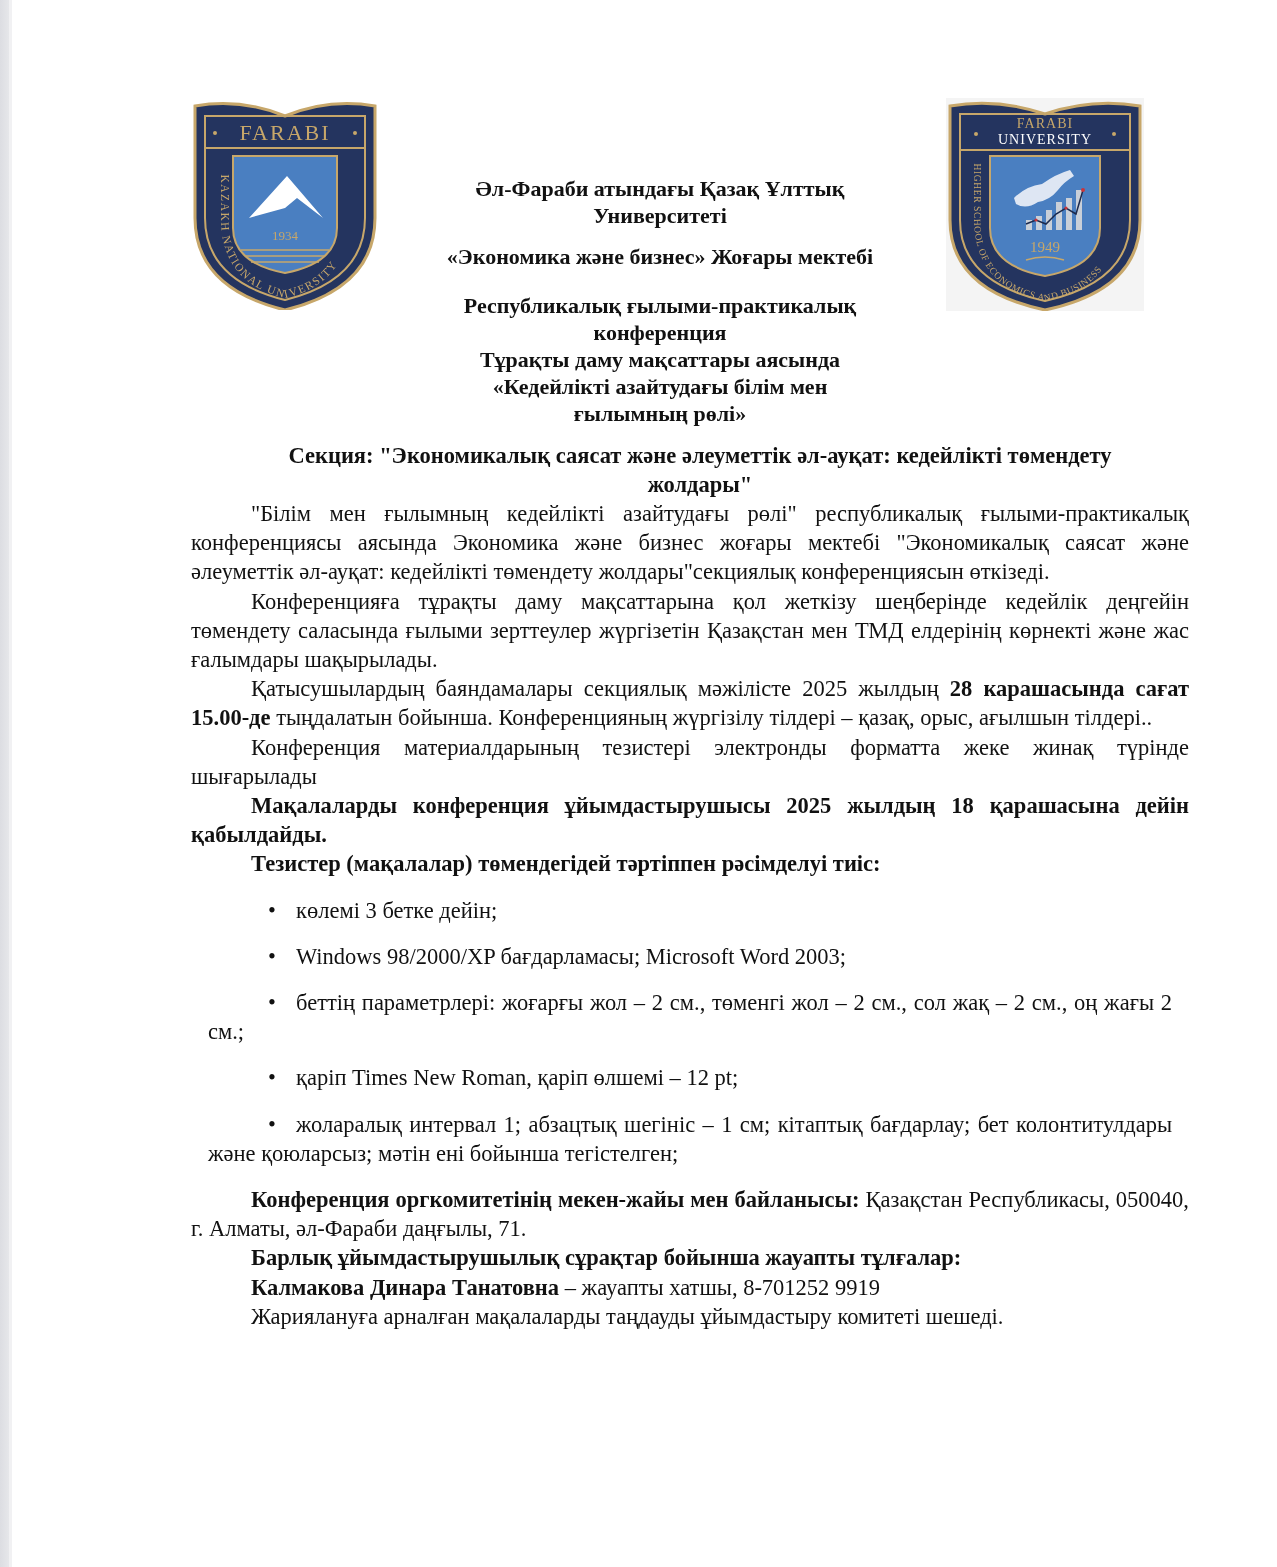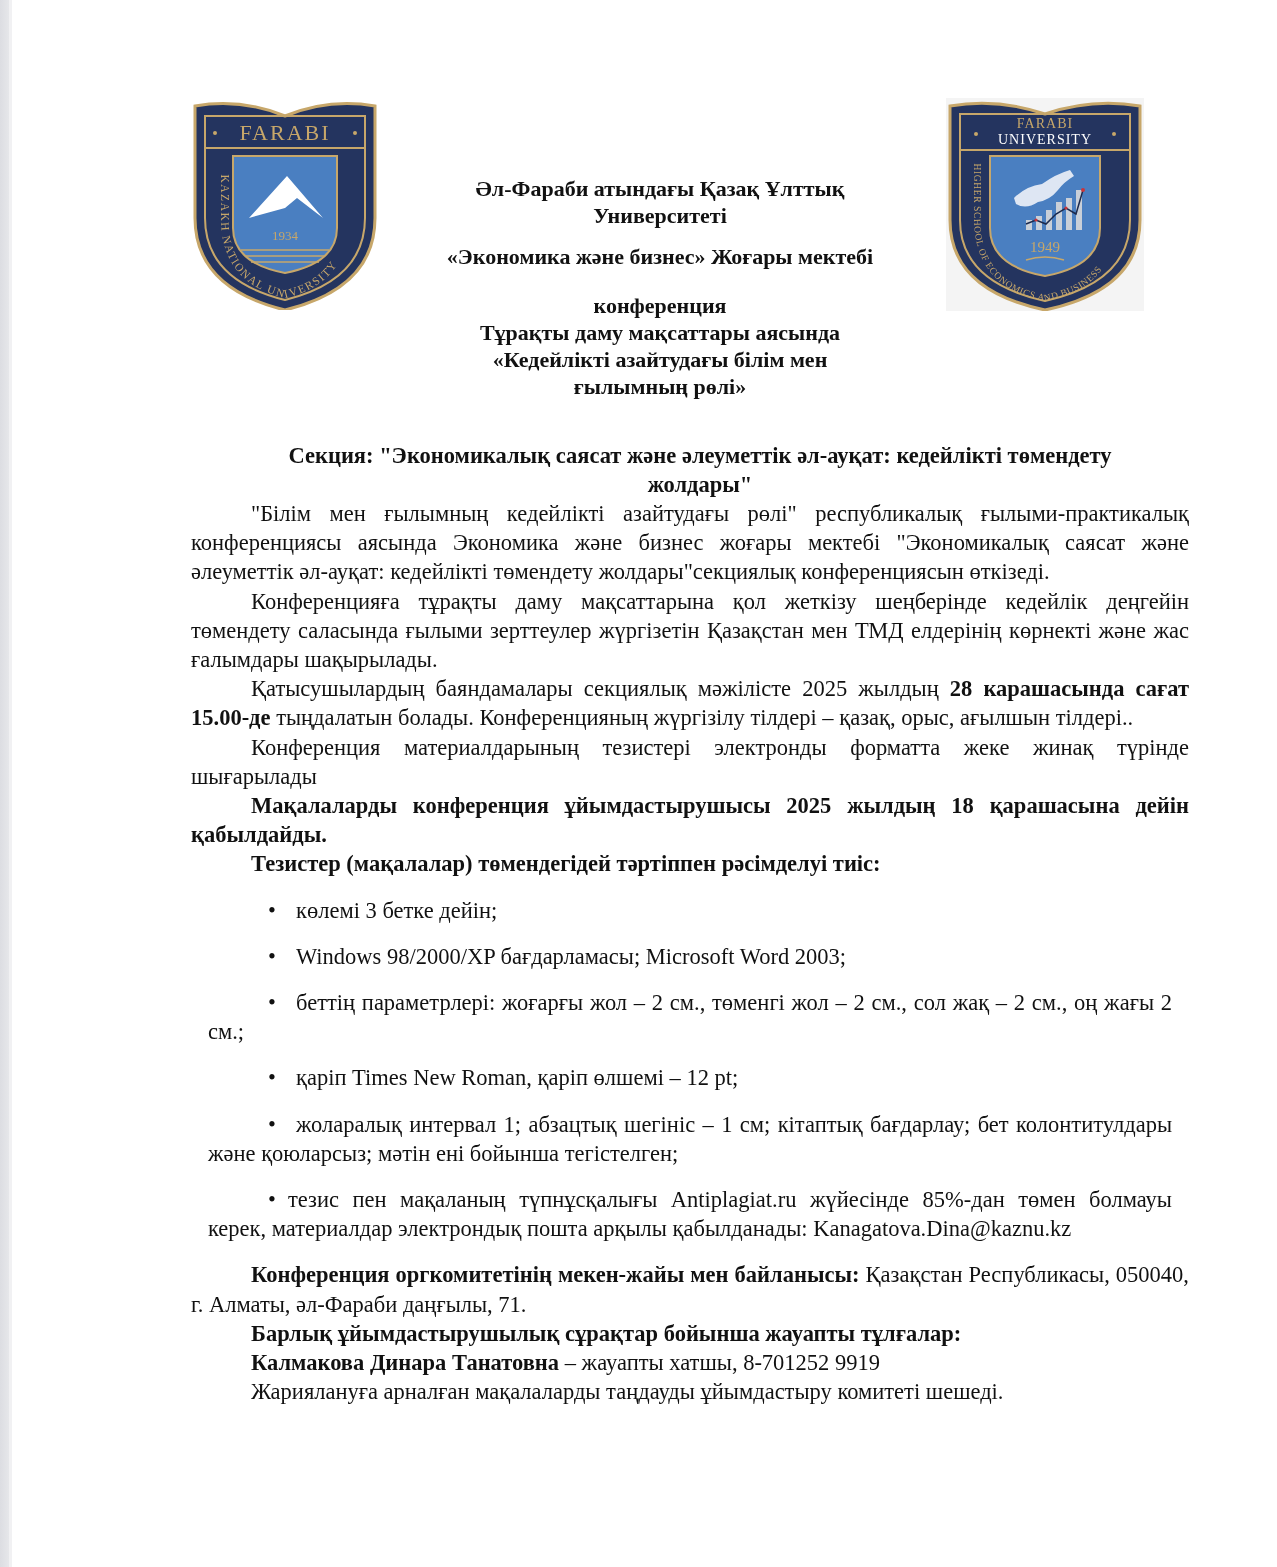--- a/index.html
+++ b/index.html
@@ -104,43 +104,43 @@
     </text>
   </svg>
 </div>
 
 <div class="header-block">
   <div>Әл-Фараби атындағы Қазақ Ұлттық</div>
   <div>Университеті</div>
   <div class="gap"></div>
   <div>«Экономика және бизнес» Жоғары мектебі</div>
   <div class="gap2"></div>
+  <div>Республикалық ғылыми-практикалық</div>
   <div>конференция</div>
   <div>Тұрақты даму мақсаттары  аясында</div>
   <div>«Кедейлікті азайтудағы білім мен</div>
   <div>ғылымның рөлі»</div>
 </div>
 
 <div class="body-text">
   <div class="section-title">
     <div>Секция: "Экономикалық саясат және әлеуметтік әл-ауқат: кедейлікті төмендету</div>
     <div>жолдары"</div>
   </div>
 
   <p>"Білім мен ғылымның кедейлікті азайтудағы рөлі" республикалық ғылыми-практикалық конференциясы аясында Экономика және бизнес жоғары мектебі "Экономикалық саясат және әлеуметтік әл-ауқат: кедейлікті төмендету жолдары"секциялық конференциясын өткізеді.</p>
   <p>Конференцияға тұрақты даму мақсаттарына қол жеткізу шеңберінде кедейлік деңгейін төмендету саласында ғылыми зерттеулер жүргізетін Қазақстан мен ТМД елдерінің көрнекті және жас ғалымдары шақырылады.</p>
-  <p><span>Қатысушылардың баяндамалары секциялық мәжілісте 2025 жылдың </span><span class="bold">28 карашасында сағат 15.00-де</span><span> тыңдалатын болады.  Конференцияның жүргізілу тілдері – қазақ, орыс, ағылшын тілдері..</span></p>
+  <p><span>Қатысушылардың баяндамалары секциялық мәжілісте 2025 жылдың </span><span class="bold">28 карашасында сағат 15.00-де</span><span> тыңдалатын бойынша.  Конференцияның жүргізілу тілдері – қазақ, орыс, ағылшын тілдері..</span></p>
   <p>Конференция материалдарының тезистері электронды форматта жеке жинақ түрінде шығарылады</p>
   <p class="bold">Мақалаларды конференция ұйымдастырушысы 2025 жылдың 18 қарашасына дейін қабылдайды.</p>
   <p class="bold">Тезистер (мақалалар) төмендегідей тәртіппен рәсімделуі тиіс:</p>
 
   <div class="bullet"><span class="dot">•</span><span>көлемі 3 бетке дейін;</span></div>
   <div class="bullet"><span class="dot">•</span><span>Windows 98/2000/XP бағдарламасы; Microsoft Word 2003;</span></div>
   <div class="bullet"><span class="dot">•</span><span>беттің параметрлері: жоғарғы жол – 2 см., төменгі жол – 2 см., сол жақ – 2 см., оң жағы 2 см.;</span></div>
   <div class="bullet"><span class="dot">•</span><span>қаріп Times New Roman, қаріп өлшемі – 12 pt;</span></div>
   <div class="bullet"><span class="dot">•</span><span>жоларалық интервал 1; абзацтық шегініс – 1 см; кітаптық бағдарлау; бет колонтитулдары және қоюларсыз; мәтін ені бойынша тегістелген;</span></div>
-  <div class="bullet bullet-tight"><span class="dot">•</span><span>тезис пен мақаланың түпнұсқалығы Antiplagiat.ru жүйесінде 85%-дан төмен болмауы керек, материалдар электрондық пошта арқылы қабылданады: Kanagatova.Dina@kaznu.kz</span></div>
 
   <p><span class="bold">Конференция оргкомитетінің мекен-жайы мен байланысы:</span><span> Қазақстан Республикасы, 050040, г. Алматы,  әл-Фараби даңғылы, 71.</span></p>
   <p class="bold">Барлық ұйымдастырушылық сұрақтар бойынша жауапты тұлғалар:</p>
   <p><span class="bold"> Калмакова Динара Танатовна</span><span> – жауапты хатшы, 8-701252 9919</span></p>
   <p>Жариялануға арналған мақалаларды таңдауды ұйымдастыру комитеті шешеді.</p>
 </div>
 
 </body></html>

